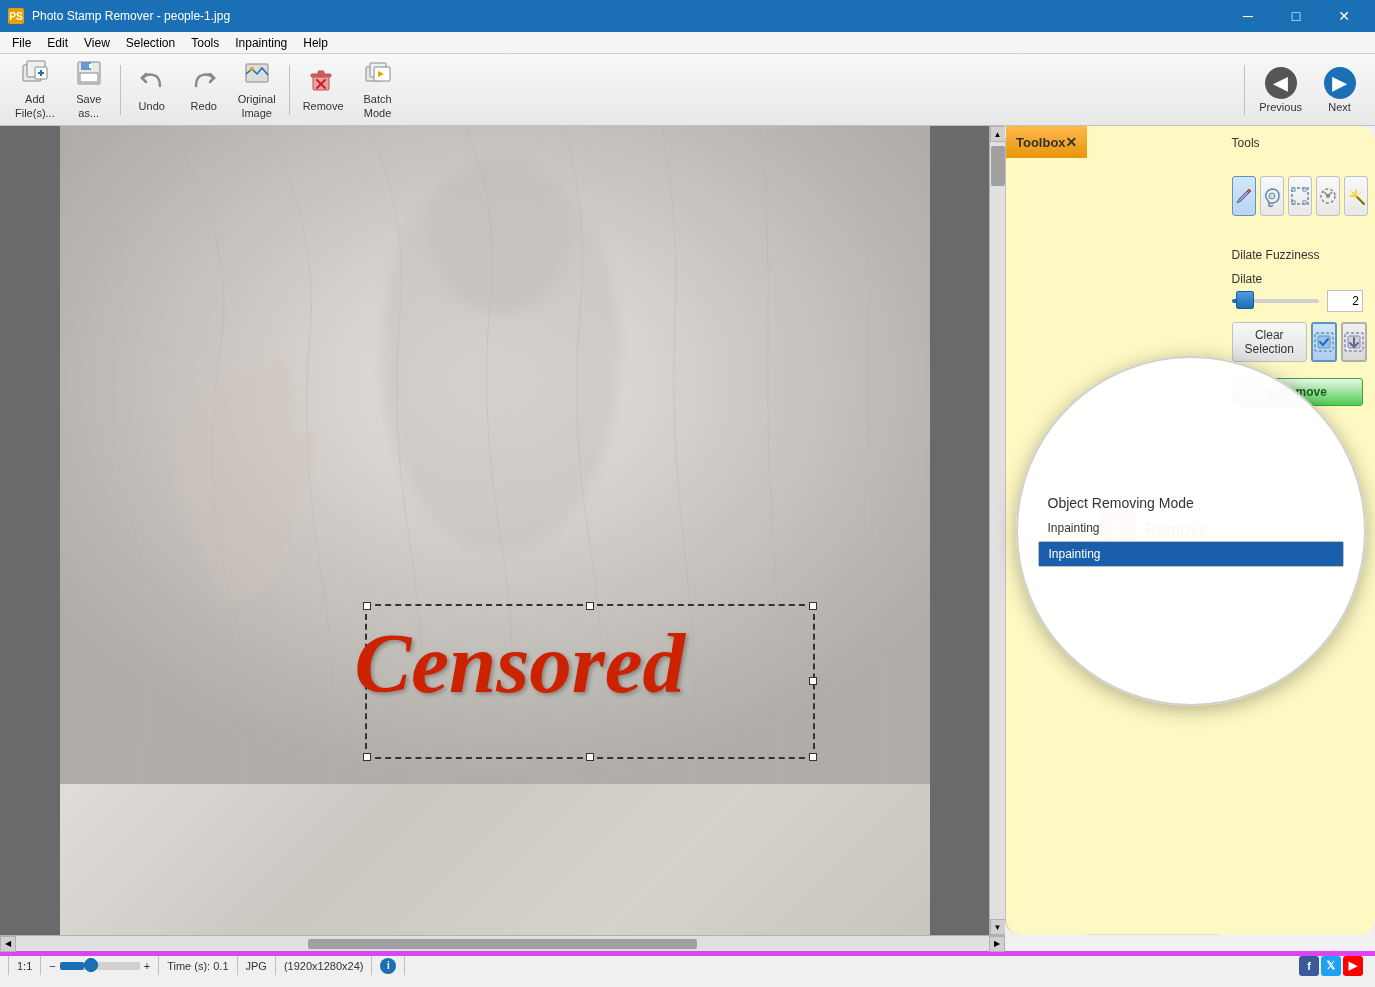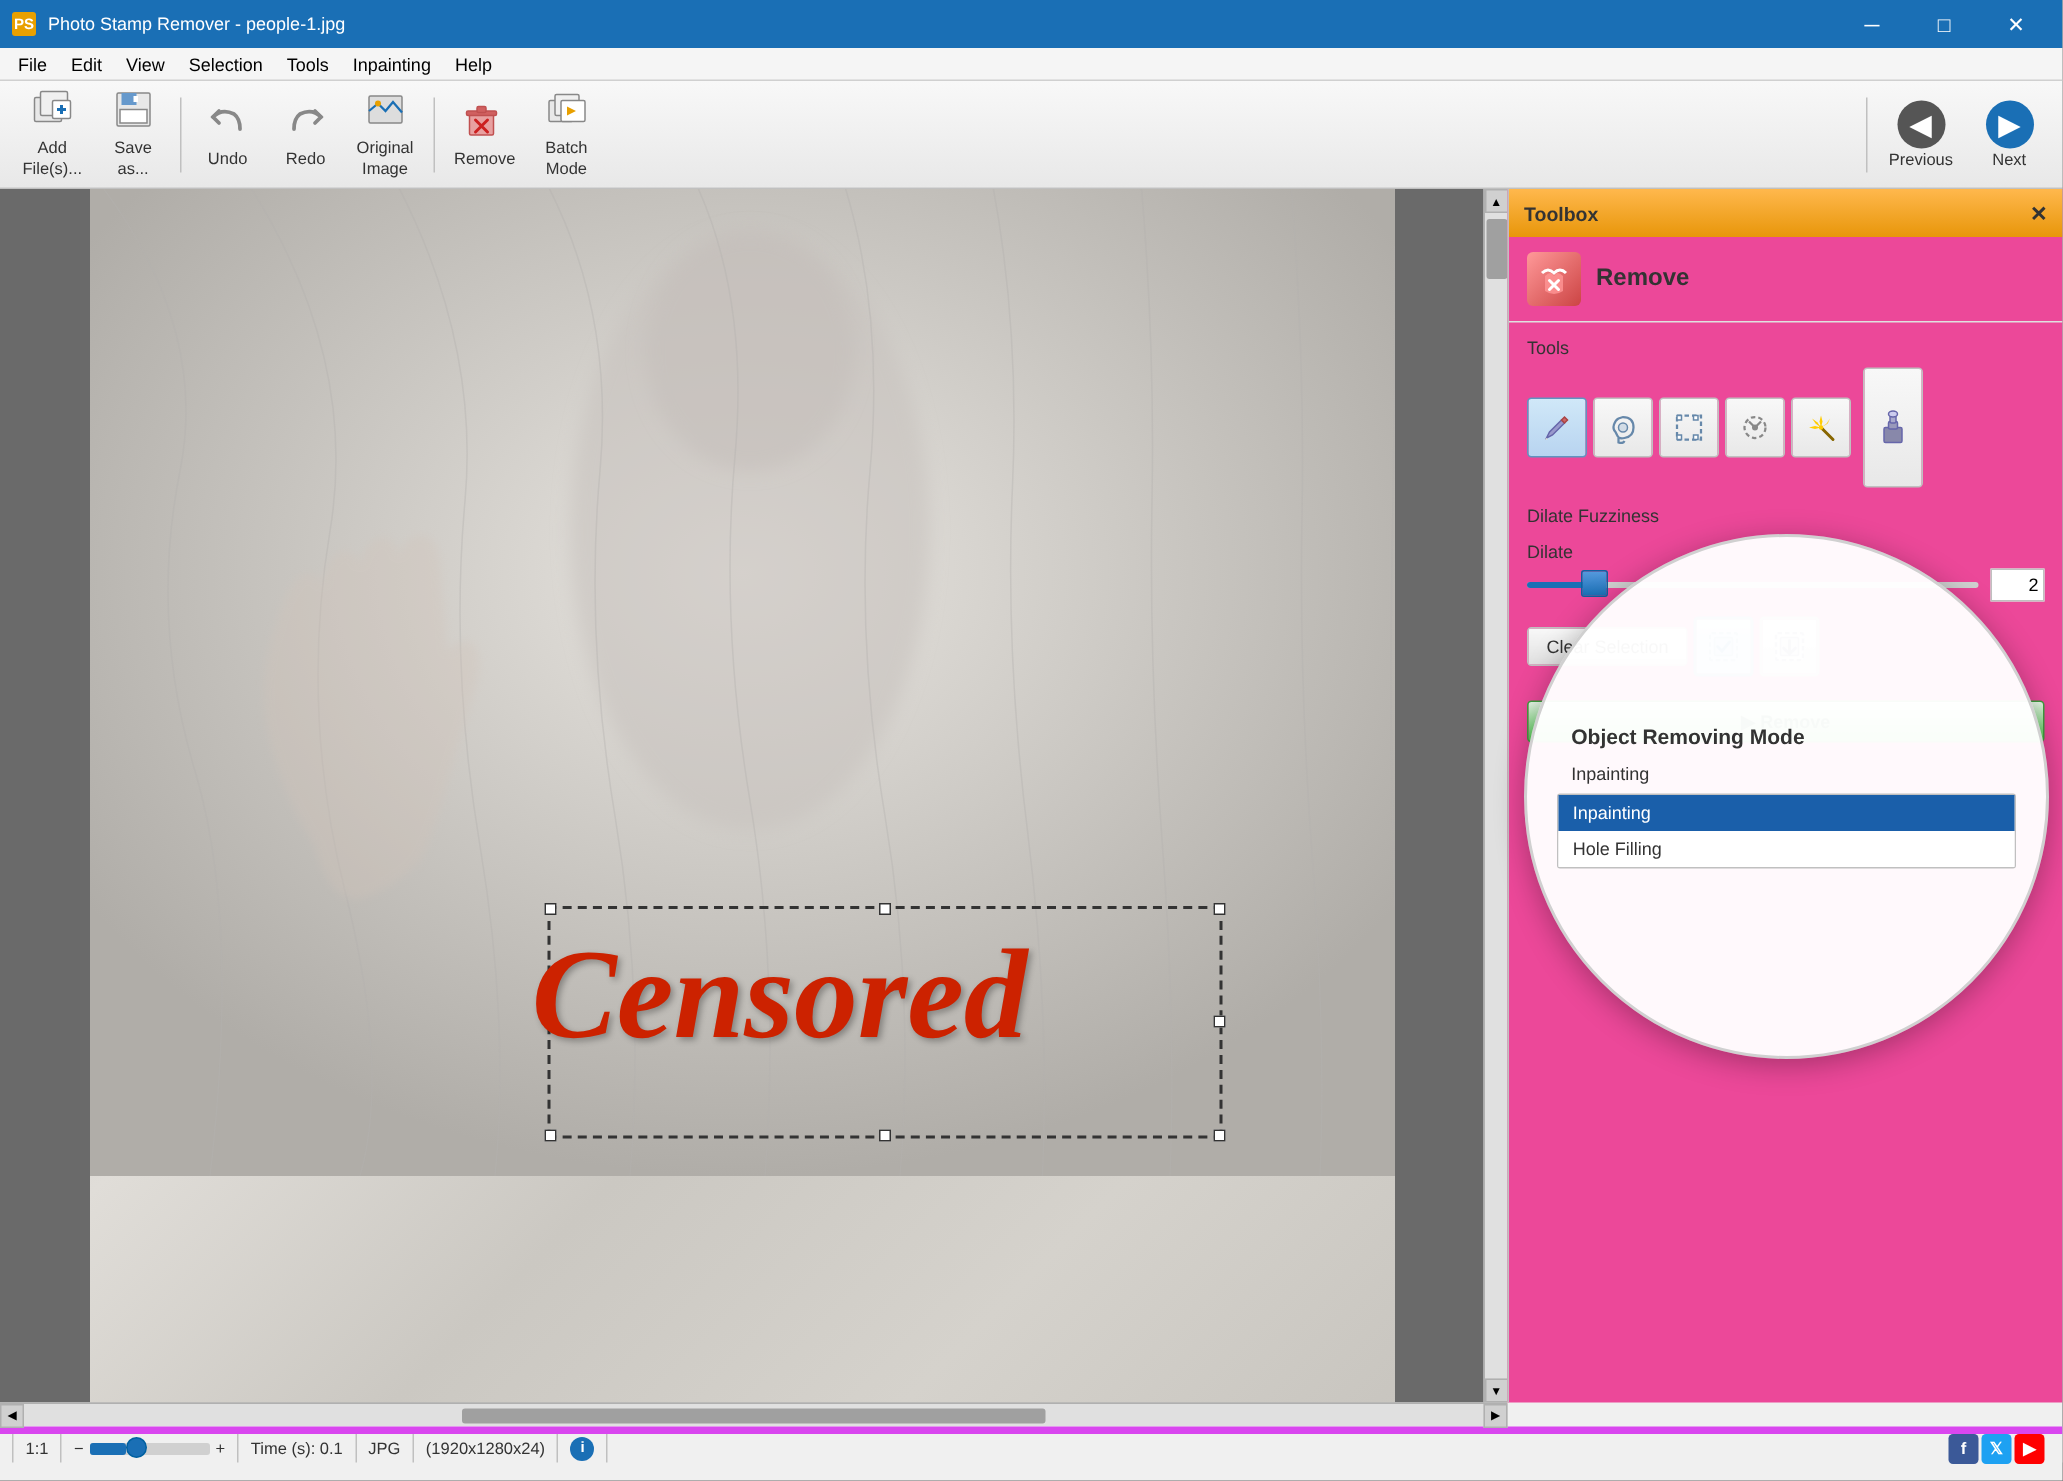--- a/index.html
+++ b/index.html
@@ -170,25 +170,26 @@
       font-style: italic;
       color: #cc2200;
       font-weight: bold;
       text-shadow: 2px 2px 4px rgba(0,0,0,0.3);
       white-space: nowrap;
     }
 
     
     .toolbox {
       width: 370px;
-      background: #ec4899;
+      background: #fef9c3;
       border-left: 1px solid #c0c0c0;
       display: flex;
-      flex-direction: column;
+      flex-direction: row;
       position: relative;
+      border-radius: 16px;
     }
 
     .toolbox-header {
       background: linear-gradient(to bottom, #ffb84d, #e8960a);
       height: 32px;
       display: flex;
       align-items: center;
       justify-content: space-between;
       padding: 0 10px;
       color: #333;
@@ -337,21 +338,21 @@
       flex-direction: column;
       align-items: center;
       justify-content: center;
       padding: 20px;
       position: relative;
       pointer-events: auto;
     }
 
     .dropdown-title {
       font-size: 14px;
-      font-weight: bold;
+      font-weight: normal;
       color: #333;
       margin-bottom: 10px;
       text-align: left;
       width: 100%;
       padding-left: 10px;
     }
 
     .dropdown-current {
       font-size: 12px;
       color: #333;
@@ -777,21 +778,20 @@
       </div>
 
     </div>
 
     <div class="dropdown-overlay">
       <div class="magnify-circle">
         <div class="dropdown-title">Object Removing Mode</div>
         <div class="dropdown-current">Inpainting</div>
         <div class="dropdown-list">
           <div class="dropdown-item selected">Inpainting</div>
-          <div class="dropdown-item">Hole Filling</div>
         </div>
       </div>
     </div>
 
   </div>
 </div>
 
 <div class="scroll-h" style="width: calc(1375px - 370px);">
   <div class="scroll-h-arrow">◀</div>
   <div class="scroll-h-track">

